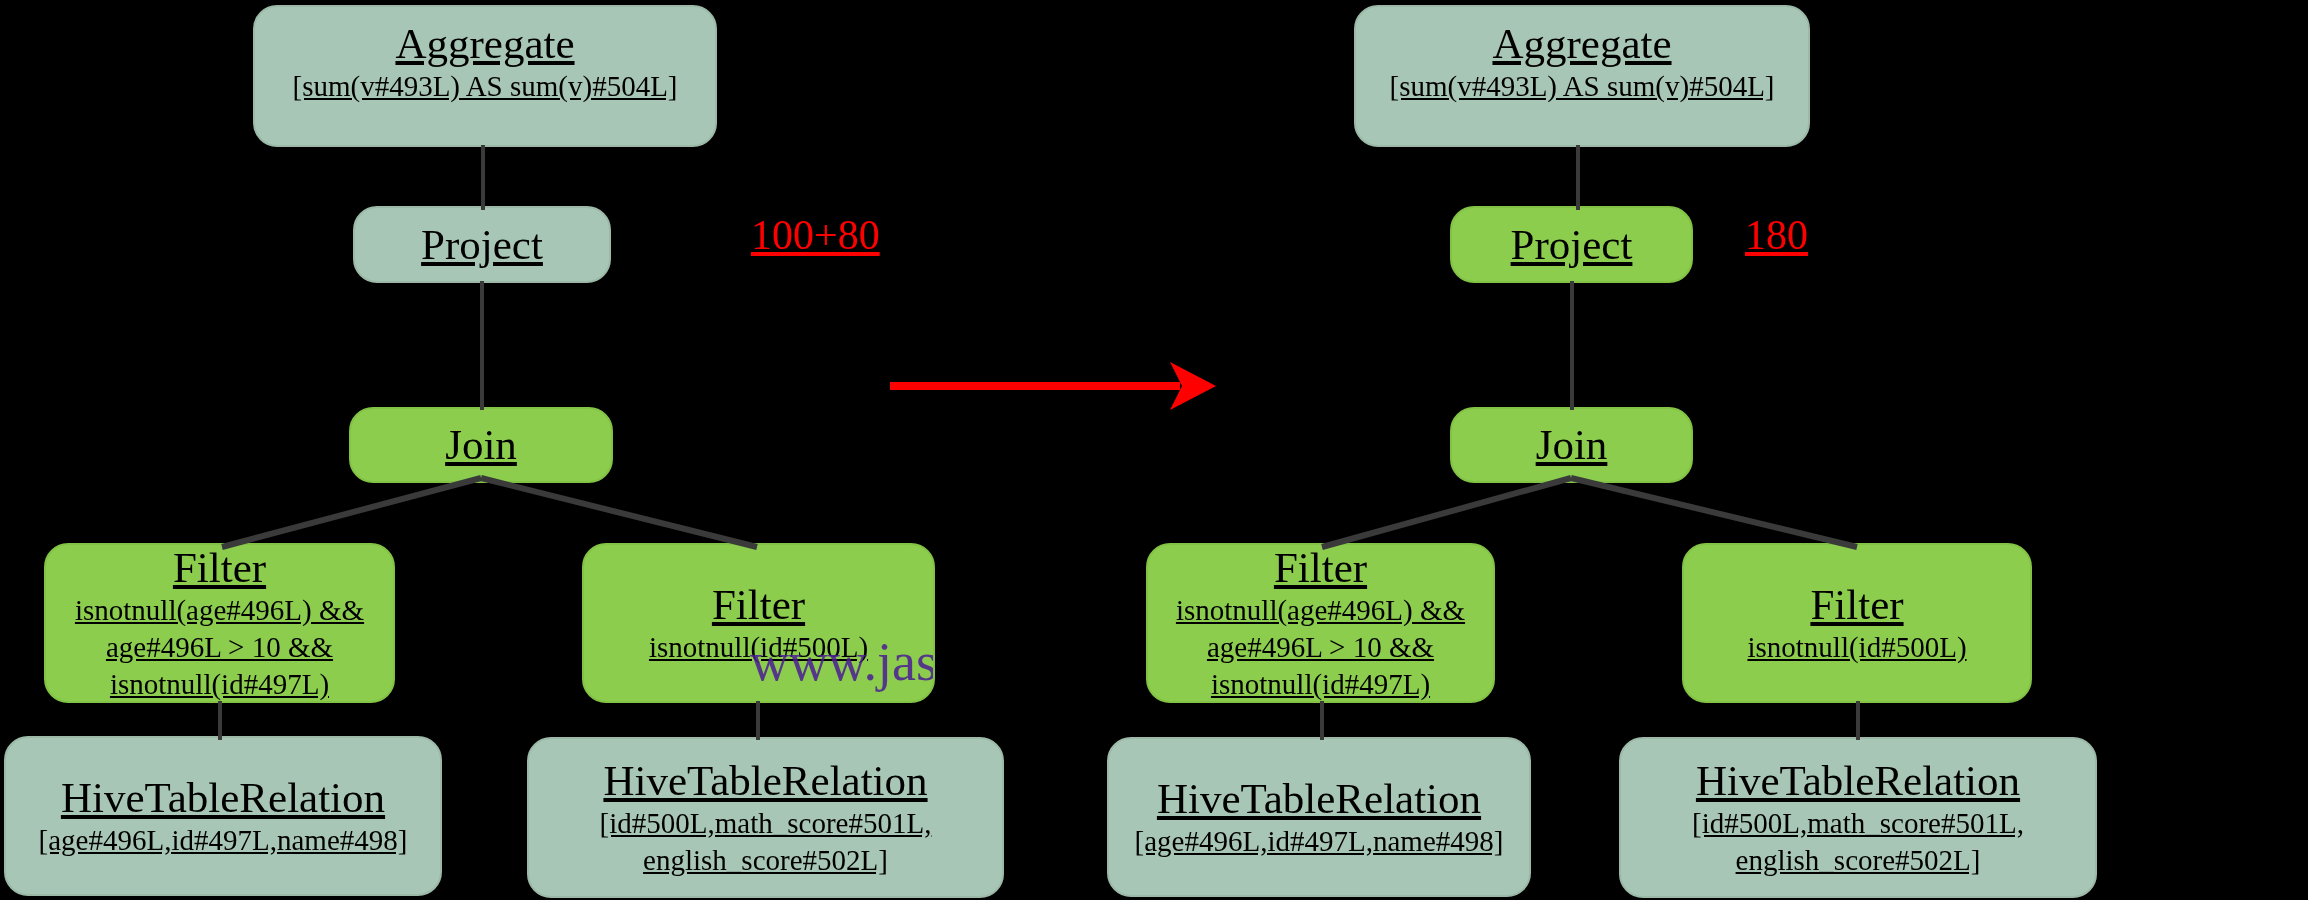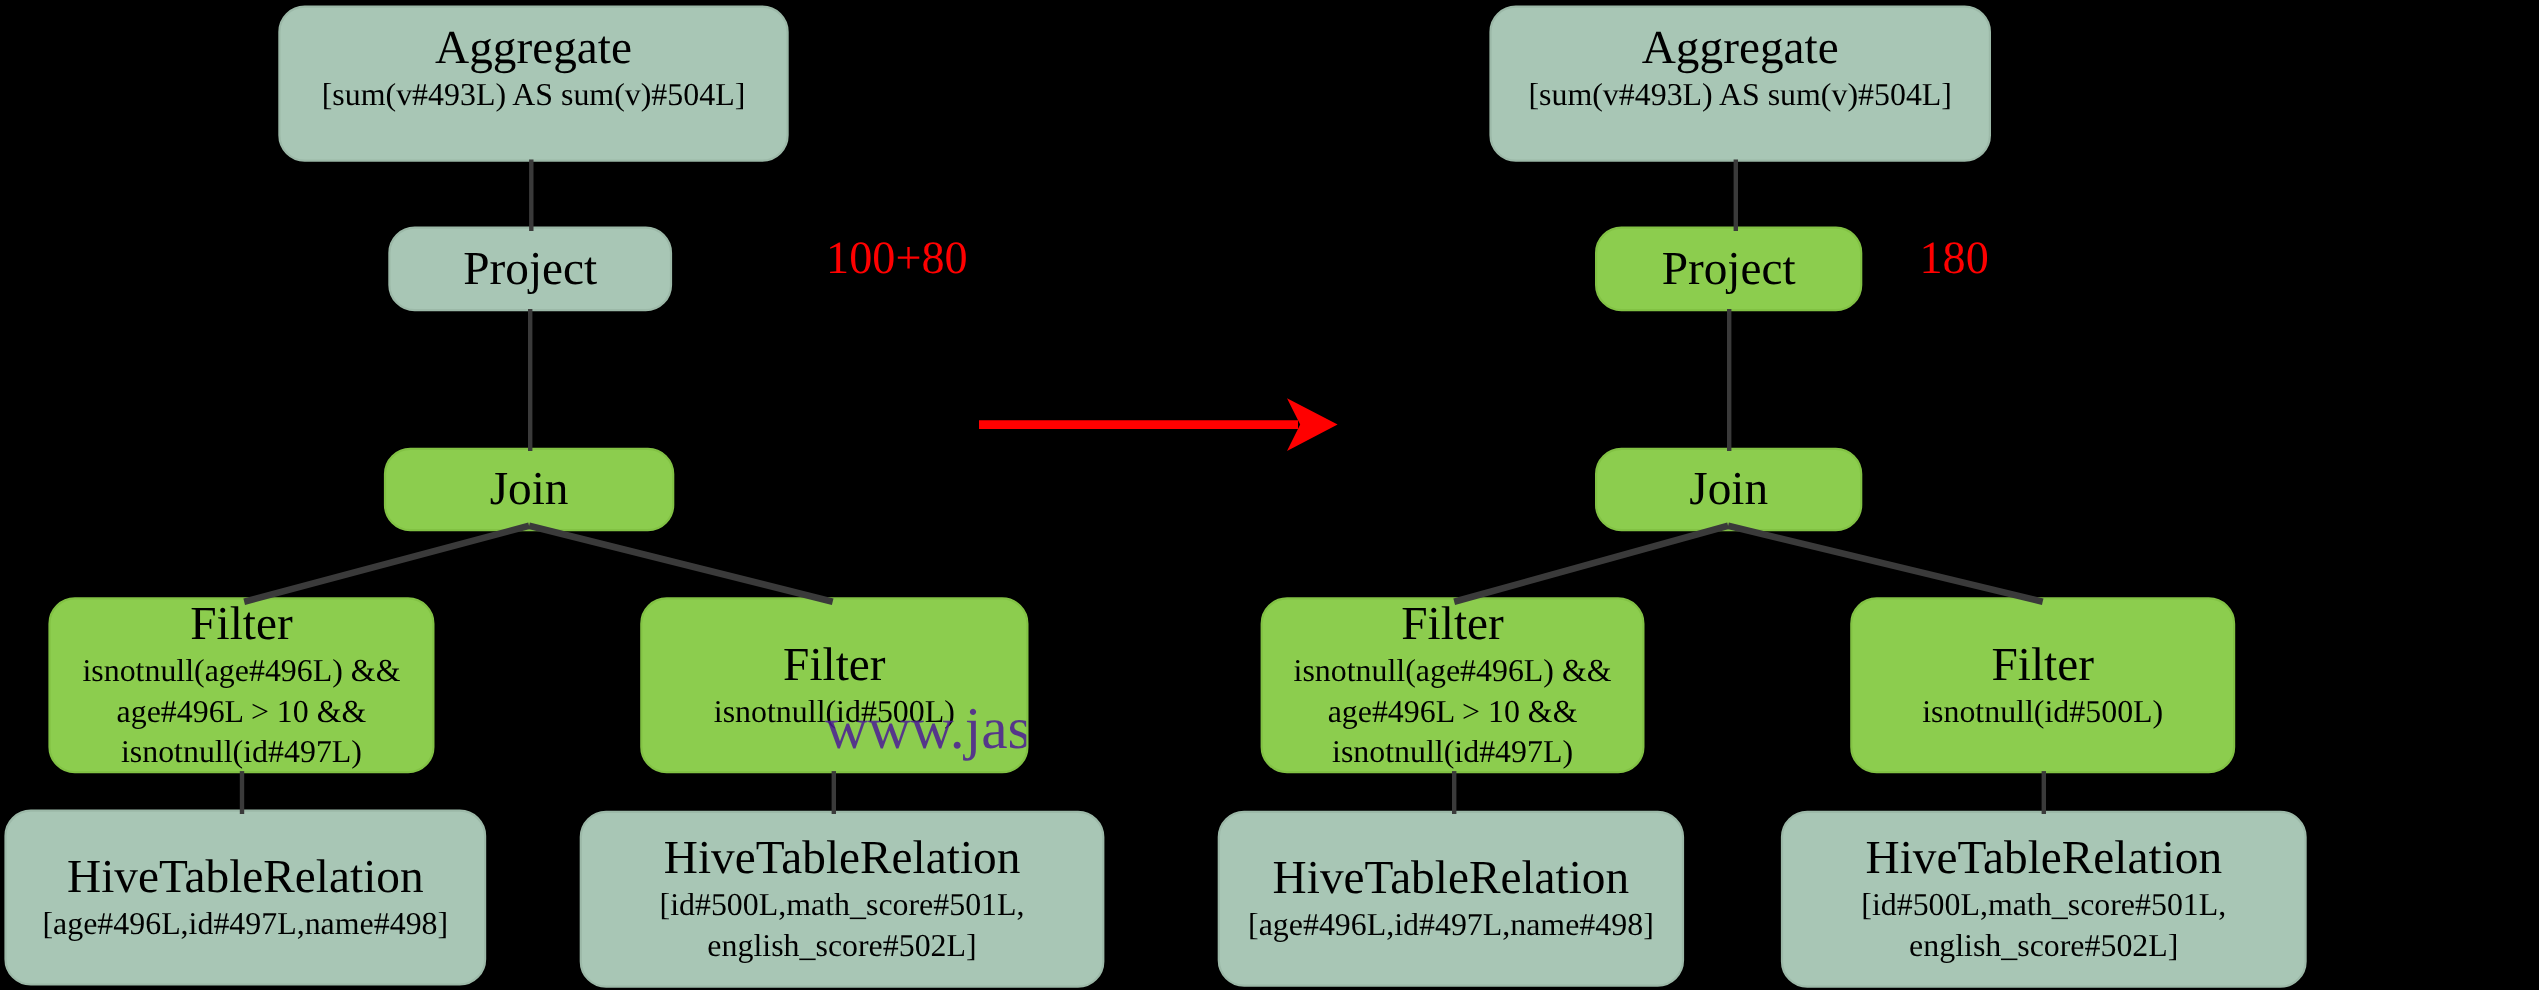--- a/index.html
+++ b/index.html
@@ -10,35 +10,36 @@
     overflow:hidden;
     font-family:"Liberation Serif","DejaVu Serif",serif;
     color:#000000;
   }
   .node{
     position:absolute;
     box-sizing:border-box;
     border-radius:24px;
     display:flex;
     flex-direction:column;
-    align-items:center;
     justify-content:center;
     text-align:center;
     overflow:hidden;
+    text-decoration:underline;
   }
   .sage{background:#a8c6b5;border:2px solid #9cb9a8;}
   .green{background:#8ccd4e;border:2px solid #82c244;}
   .node .title{font-size:43px;line-height:1.15;}
   .node .detail{font-size:29px;line-height:1.28;white-space:pre-line;}
   .top-align{justify-content:flex-start;padding-top:12px;}
   .cost{
     position:absolute;
     color:#ff0000;
     font-size:42px;
     line-height:1;
+    text-decoration:underline;
   }
   svg.wires{position:absolute;left:0;top:0;z-index:5;pointer-events:none;}
   .node{z-index:1;}
   .wm{
     position:absolute;
     right:-4px;bottom:8px;
     font-size:54px;
     color:#4c1d95;
     opacity:.85;
     white-space:nowrap;

